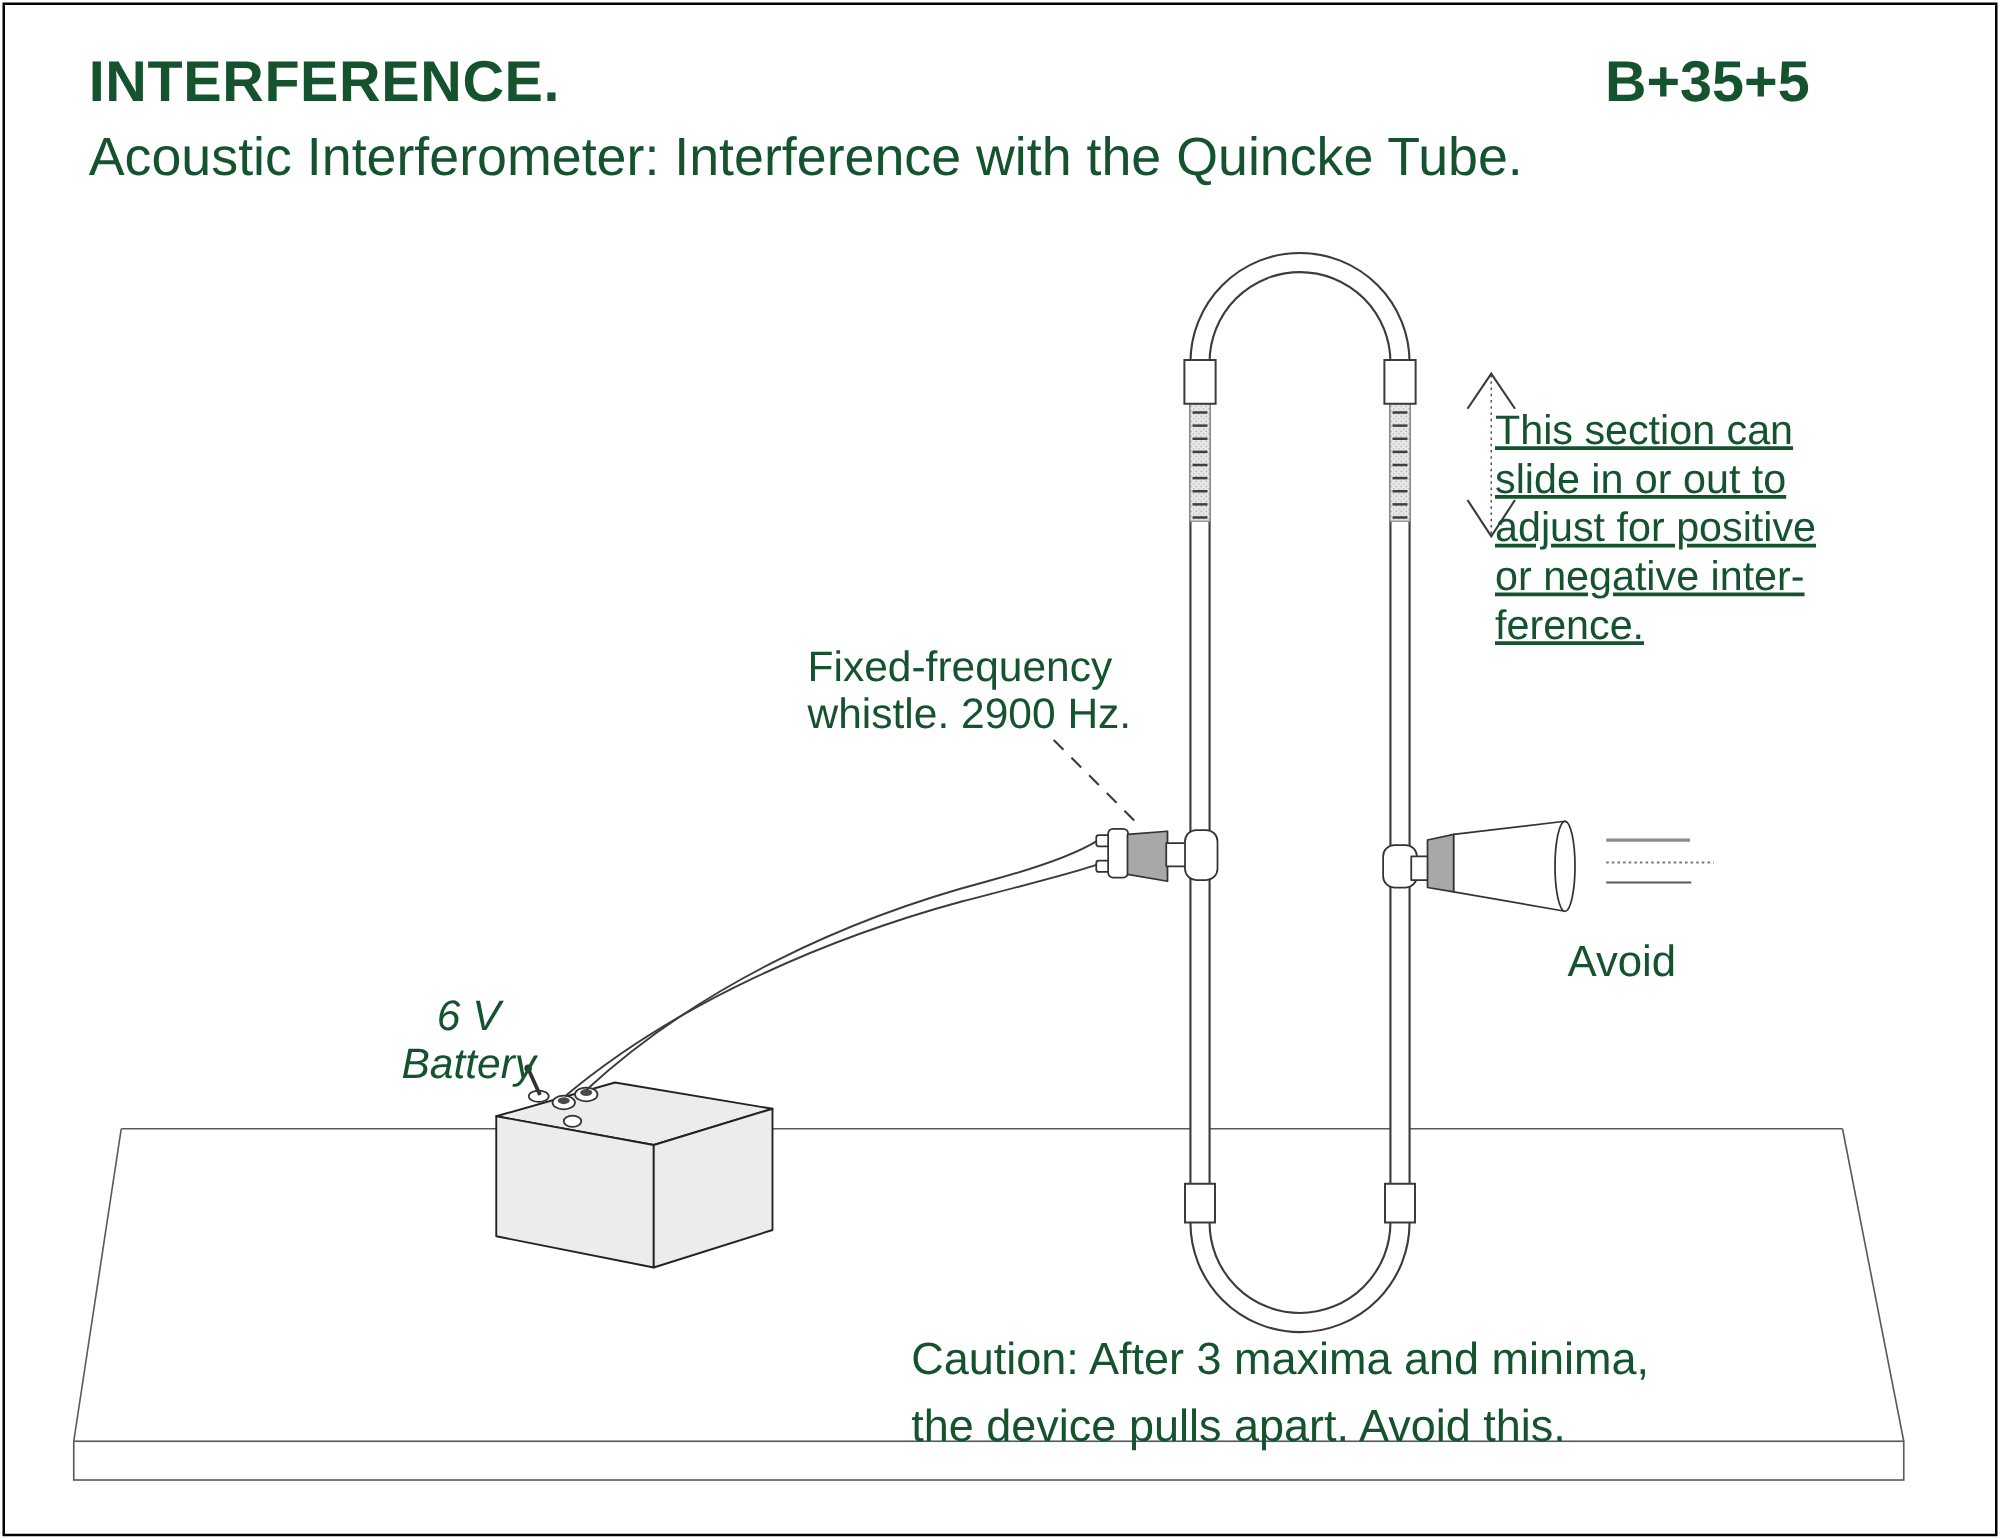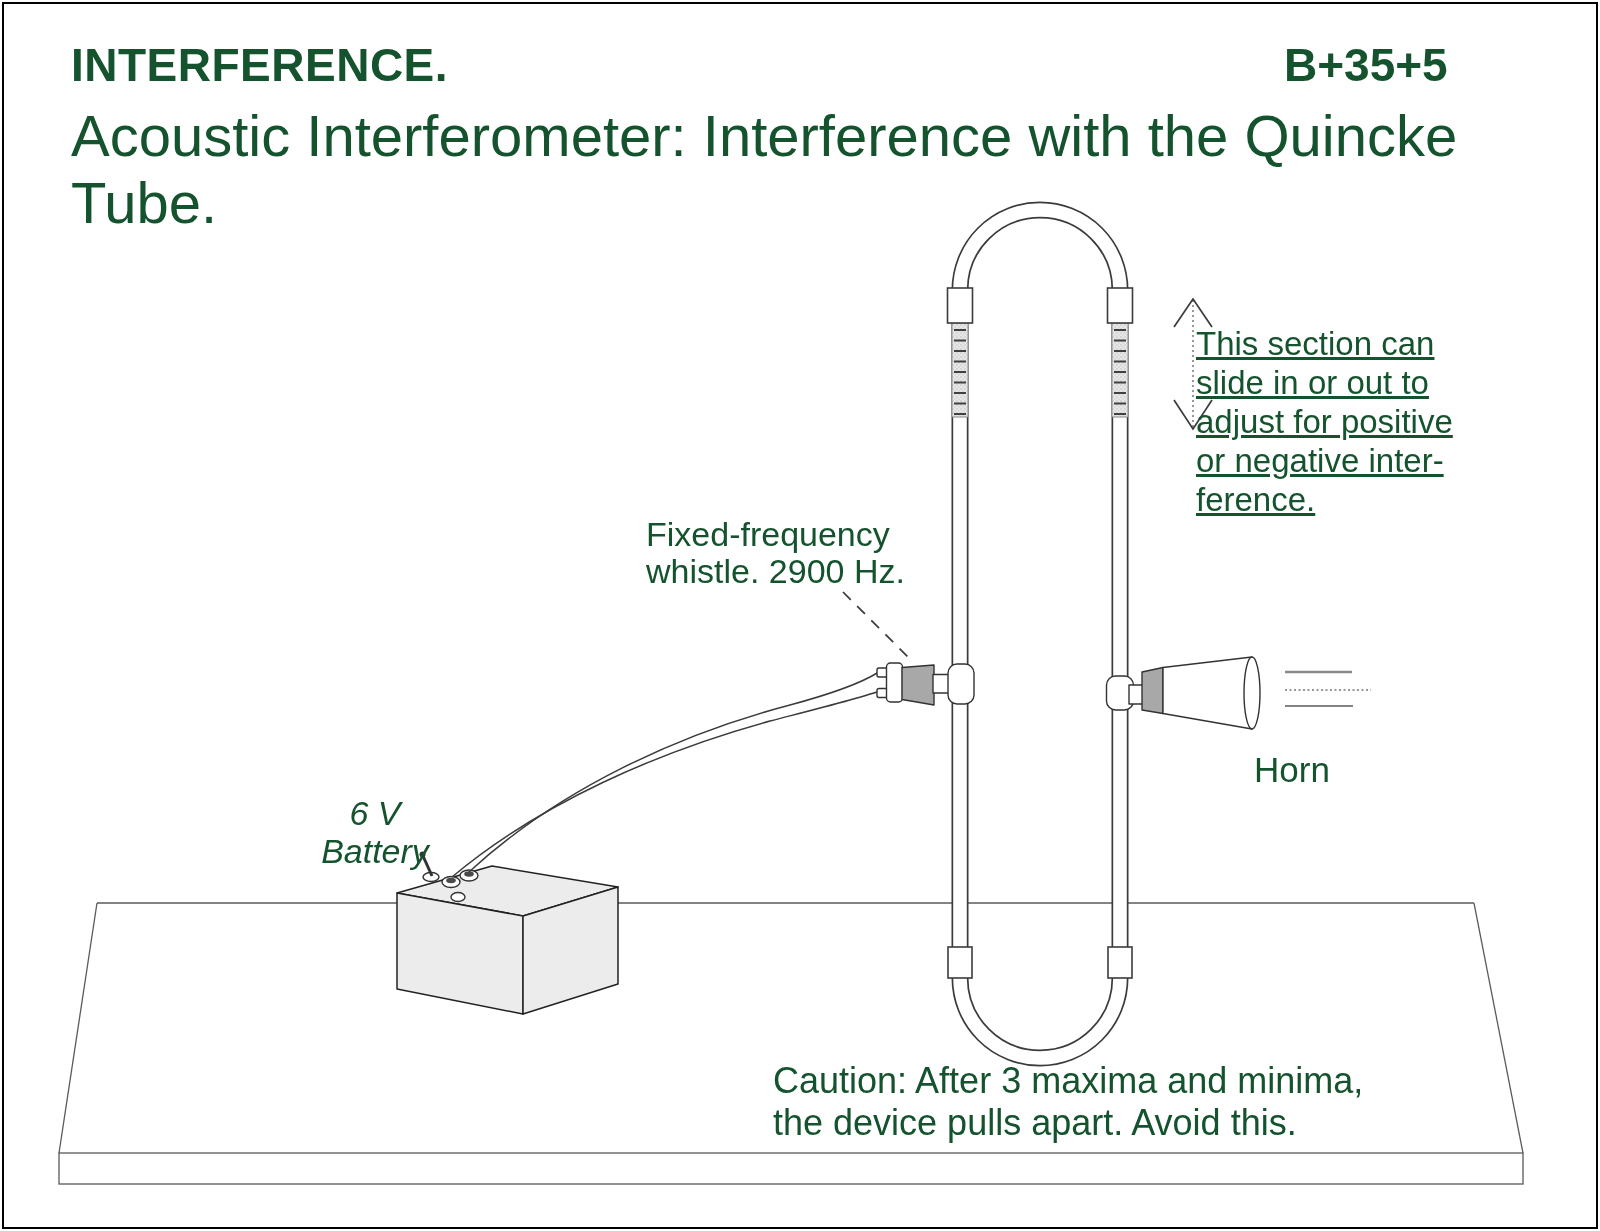--- a/index.html
+++ b/index.html
@@ -5,26 +5,26 @@
   html,body{margin:0;padding:0;background:#fff;}
   #page{
     position:relative;width:1600px;height:1231px;background:#fff;overflow:hidden;
     font-family:"Liberation Sans", sans-serif;color:#161616;
   }
   #frame{position:absolute;left:2px;top:2px;width:1592px;height:1223px;border:2.5px solid #000;}
   #art{position:absolute;left:0;top:0;width:1600px;height:1231px;}
   .lbl{position:absolute;white-space:pre-line;color:#14532d;}
   #title{left:71px;top:38px;font-size:46px;font-weight:bold;letter-spacing:.5px;}
   #code{left:1284px;top:38px;font-size:46px;font-weight:bold;}
-  #subtitle{left:71px;top:102px;font-size:58px;}
+  #subtitle{left:71px;top:102px;font-size:43px;}
   #slide-note{left:1196px;top:324px;font-size:33px;line-height:39px;text-decoration:underline;}
   #whistle-label{left:646px;top:516px;font-size:34px;line-height:37px;}
   #horn-label{left:1254px;top:750px;font-size:35px;}
   #battery-label{left:314px;top:794px;width:122px;text-align:center;font-size:34px;line-height:38px;font-style:italic;}
-  #caution{left:729px;top:1060px;font-size:36px;line-height:42px;margin-left:44px;}
+  #caution{left:729px;top:1060px;font-size:36px;line-height:54px;}
 </style>
 </head>
 <body>
 
 <div id="page">
 
   <svg id="art" viewBox="0 0 1600 1231">
     <defs>
       <pattern id="stipple" width="4" height="4" patternUnits="userSpaceOnUse">
         <rect width="4" height="4" fill="#e7e7e7"></rect>
@@ -143,20 +143,20 @@
   <div class="lbl" id="title">INTERFERENCE.</div>
   <div class="lbl" id="code">B+35+5</div>
   <div class="lbl" id="subtitle">Acoustic Interferometer: Interference with the Quincke Tube.</div>
   <div class="lbl" id="slide-note">This section can
 slide in or out to
 adjust for positive
 or negative inter-
 ference.</div>
   <div class="lbl" id="whistle-label">Fixed-frequency
 whistle. 2900 Hz.</div>
-  <div class="lbl" id="horn-label">Horn</div>
+  <div class="lbl" id="horn-label">Avoid</div>
   <div class="lbl" id="battery-label">6 V
 Battery</div>
   <div class="lbl" id="caution">Caution: After 3 maxima and minima,
 the device pulls apart. Avoid this.</div>
 
   <div id="frame"></div>
 </div>
 
 </body></html>

